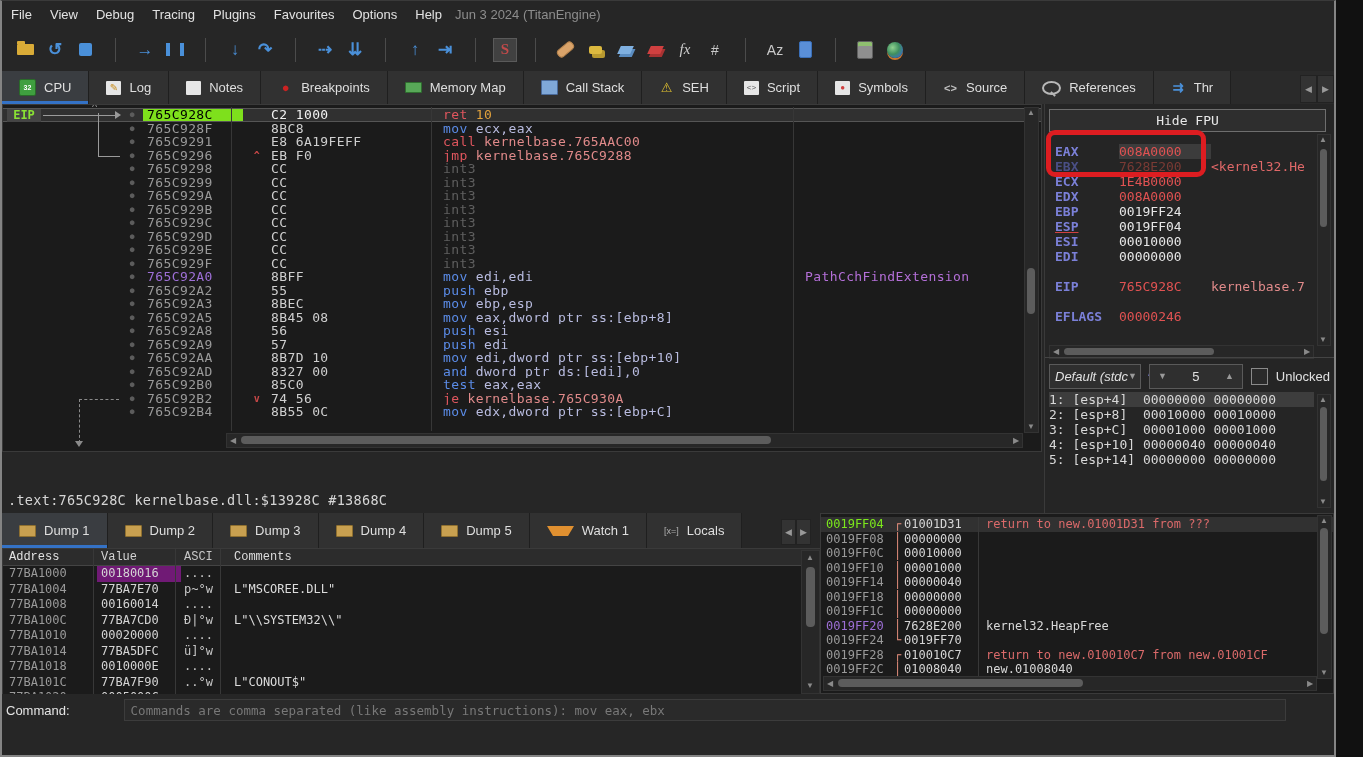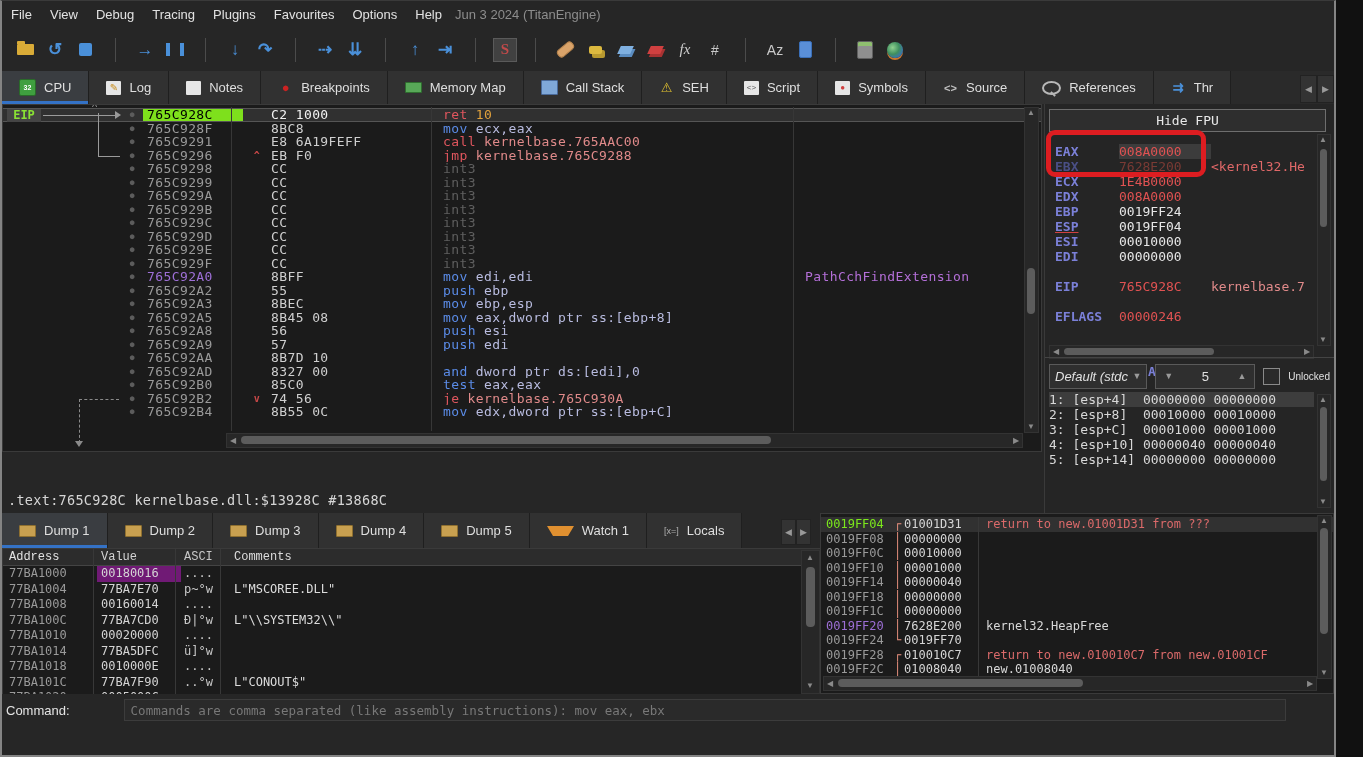--- a/index.html
+++ b/index.html
@@ -107,21 +107,21 @@
   .flagsrow{position:absolute;left:10px;top:260px;display:flex;font-size:13px;font-family:"DejaVu Sans Mono",monospace;}
   .flag{margin-right:16px;}
   .fn{color:#7b80d8;font-weight:bold;margin-right:7px;}
   .splitter{position:absolute;left:0;right:0;top:253px;height:1px;background:#444;}
   .ctlrow{position:absolute;left:4px;top:259px;right:4px;height:26px;display:flex;align-items:center;gap:8px;}
   .combo{width:118px;height:23px;border:1px solid #5a5a5a;background:#2f2f2f;display:flex;align-items:center;font-size:13px;color:#e0e0e0;padding:0 5px;white-space:nowrap;overflow:hidden;font-style:italic;}
   .combo .arr{margin-left:auto;color:#9a9a9a;font-size:9px;}
   .spin{width:112px;height:23px;border:1px solid #5a5a5a;background:#2f2f2f;display:flex;align-items:center;justify-content:space-between;padding:0 8px;font-size:13px;color:#e0e0e0;}
   .spin .sa{color:#9a9a9a;font-size:9px;}
   .chk{width:15px;height:15px;border:1px solid #8a8a8a;background:#2a2a2a;flex:none;}
-  .chklbl{font-size:10px;color:#e0e0e0;}
+  .chklbl{font-size:13px;color:#e0e0e0;}
   .argrows{position:absolute;left:4px;top:288px;right:20px;}
   .arow{display:flex;height:15px;line-height:15px;font-size:13px;font-family:"DejaVu Sans Mono",monospace;color:#d8d8d8;white-space:pre;}
   .arow.asel{background:#3d3d3d;}
 
   
   .annotation{position:absolute;left:1046px;top:130px;width:150px;height:37px;border:5px solid #dd1d21;border-radius:9px;z-index:50;pointer-events:none;}
 
   
   .infoline{position:absolute;left:8px;top:492px;font-size:13.5px;color:#d6d6d6;font-family:"DejaVu Sans Mono",monospace;letter-spacing:0.3px;}
 
@@ -552,20 +552,21 @@
           <span class="bytes">57</span>
           <span class="instr"><span class=" m-blue">push</span><span class="ops o-reg">edi</span></span>
           <span class="cmt"></span>
         </div>
 
         <div class="drow">
           <span class="gut"><span class="dot">●</span></span>
           <span class="addr">765C92AA</span>
           <span class="mark"></span>
           <span class="bytes">8B7D 10</span>
+          <span class="instr"><span class=" m-blue">mov</span><span class="ops o-reg">edi,dword ptr ss:[ebp+10]</span></span>
           <span class="cmt"></span>
         </div>
 
         <div class="drow">
           <span class="gut"><span class="dot">●</span></span>
           <span class="addr">765C92AD</span>
           <span class="mark"></span>
           <span class="bytes">8327 00</span>
           <span class="instr"><span class=" m-blue">and</span><span class="ops o-reg">dword ptr ds:[edi],0</span></span>
           <span class="cmt"></span>

